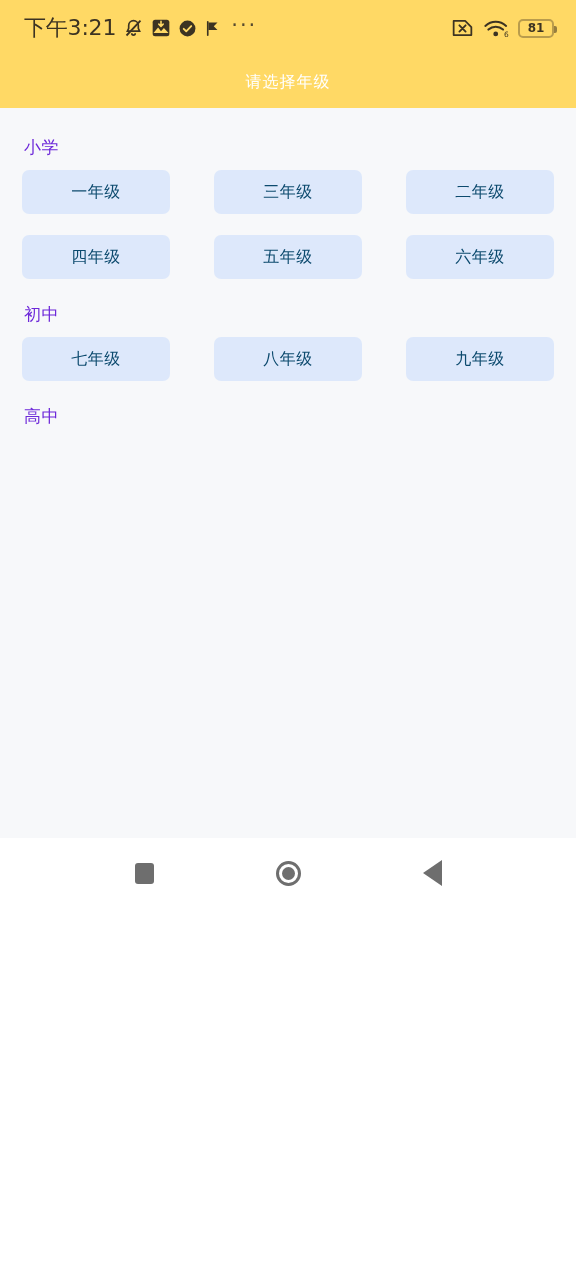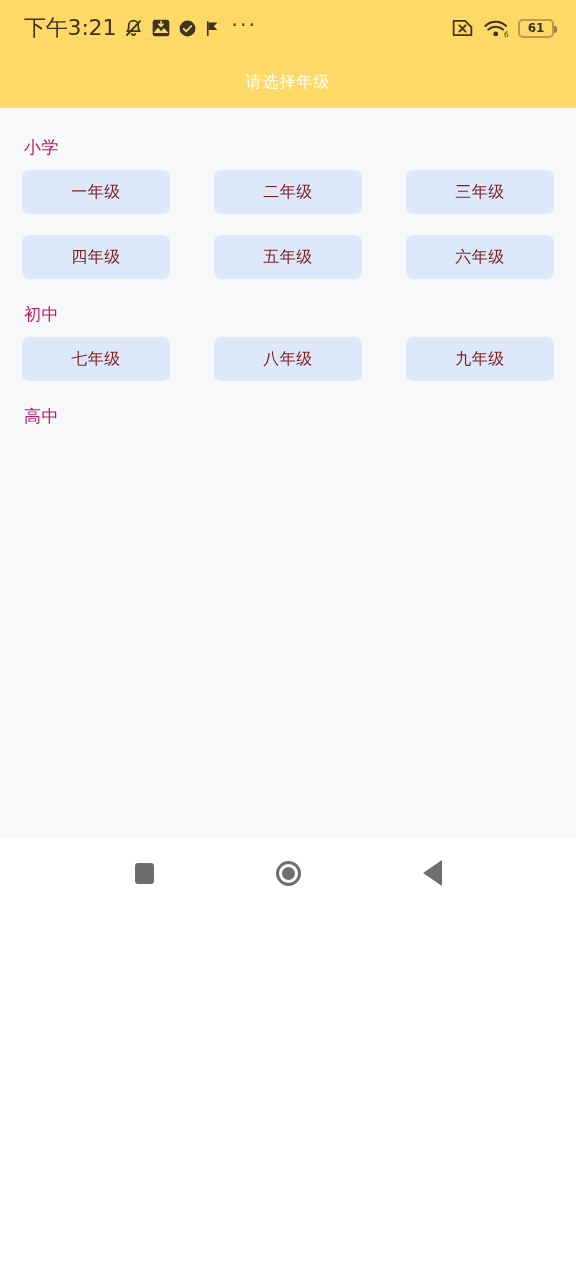--- a/index.html
+++ b/index.html
@@ -101,21 +101,21 @@
   
   .content {
     flex: 1;
     background: #f7f8fa;
     padding: 0 22px;
     overflow: hidden;
   }
 
   .section-label {
     font-size: 17px;
-    color: #be185d;
+    color: #6d28d9;
     padding: 28px 0 11px 2px;
     letter-spacing: 0.5px;
   }
   .section-label.tight { padding-top: 24px; }
 
   .grid {
     display: grid;
     grid-template-columns: repeat(3, 148px);
     column-gap: 44px;
     row-gap: 21px;
@@ -123,21 +123,21 @@
 
   .grade-btn {
     height: 44px;
     background: #dde8fb;
     border: 2px solid transparent;
     border-radius: 7px;
     display: flex;
     align-items: center;
     justify-content: center;
     font-size: 16px;
-    color: #7f1d1d;
+    color: #0c4a6e;
     font-family: Liberation Sans, sans-serif;
     cursor: pointer;
     letter-spacing: 0.5px;
   }
   .grade-btn.selected {
     border-color: #efc75a;
   }
 
   
   .navbar {
@@ -241,36 +241,36 @@
       <span class="sb-icon">
         <svg width="26" height="21" viewBox="0 0 28 22">
           <path d="M2.5 8.2C5.7 5.3 9.6 3.8 13.7 3.8c4.1 0 8 1.5 11.2 4.4" fill="none" stroke="#3c3322" stroke-width="2.2" stroke-linecap="round"></path>
           <path d="M5.8 12.2c2.2-2 5-3.1 7.9-3.1 2.9 0 5.7 1.1 7.9 3.1" fill="none" stroke="#3c3322" stroke-width="2.2" stroke-linecap="round"></path>
           <circle cx="13.7" cy="16.8" r="2.6" fill="#3c3322"></circle>
           <text x="22.5" y="20.5" font-size="8" fill="#3c3322" font-family="DejaVu Sans, sans-serif">6</text>
         </svg>
       </span>
 
       <span class="batt">
-        <span>61</span>
+        <span>81</span>
       </span>
     </div>
   </div>
 
   <div class="titlebar">
     <div class="title">请选择年级</div>
   </div>
 
   <div class="content">
 
     <div class="section-label">小学</div>
     <div class="grid">
       <div class="grade-btn">一年级</div>
+      <div class="grade-btn">三年级</div>
       <div class="grade-btn">二年级</div>
-      <div class="grade-btn">三年级</div>
       <div class="grade-btn">四年级</div>
       <div class="grade-btn">五年级</div>
       <div class="grade-btn">六年级</div>
     </div>
 
     <div class="section-label tight">初中</div>
     <div class="grid">
       <div class="grade-btn">七年级</div>
       <div class="grade-btn">八年级</div>
       <div class="grade-btn">九年级</div>

